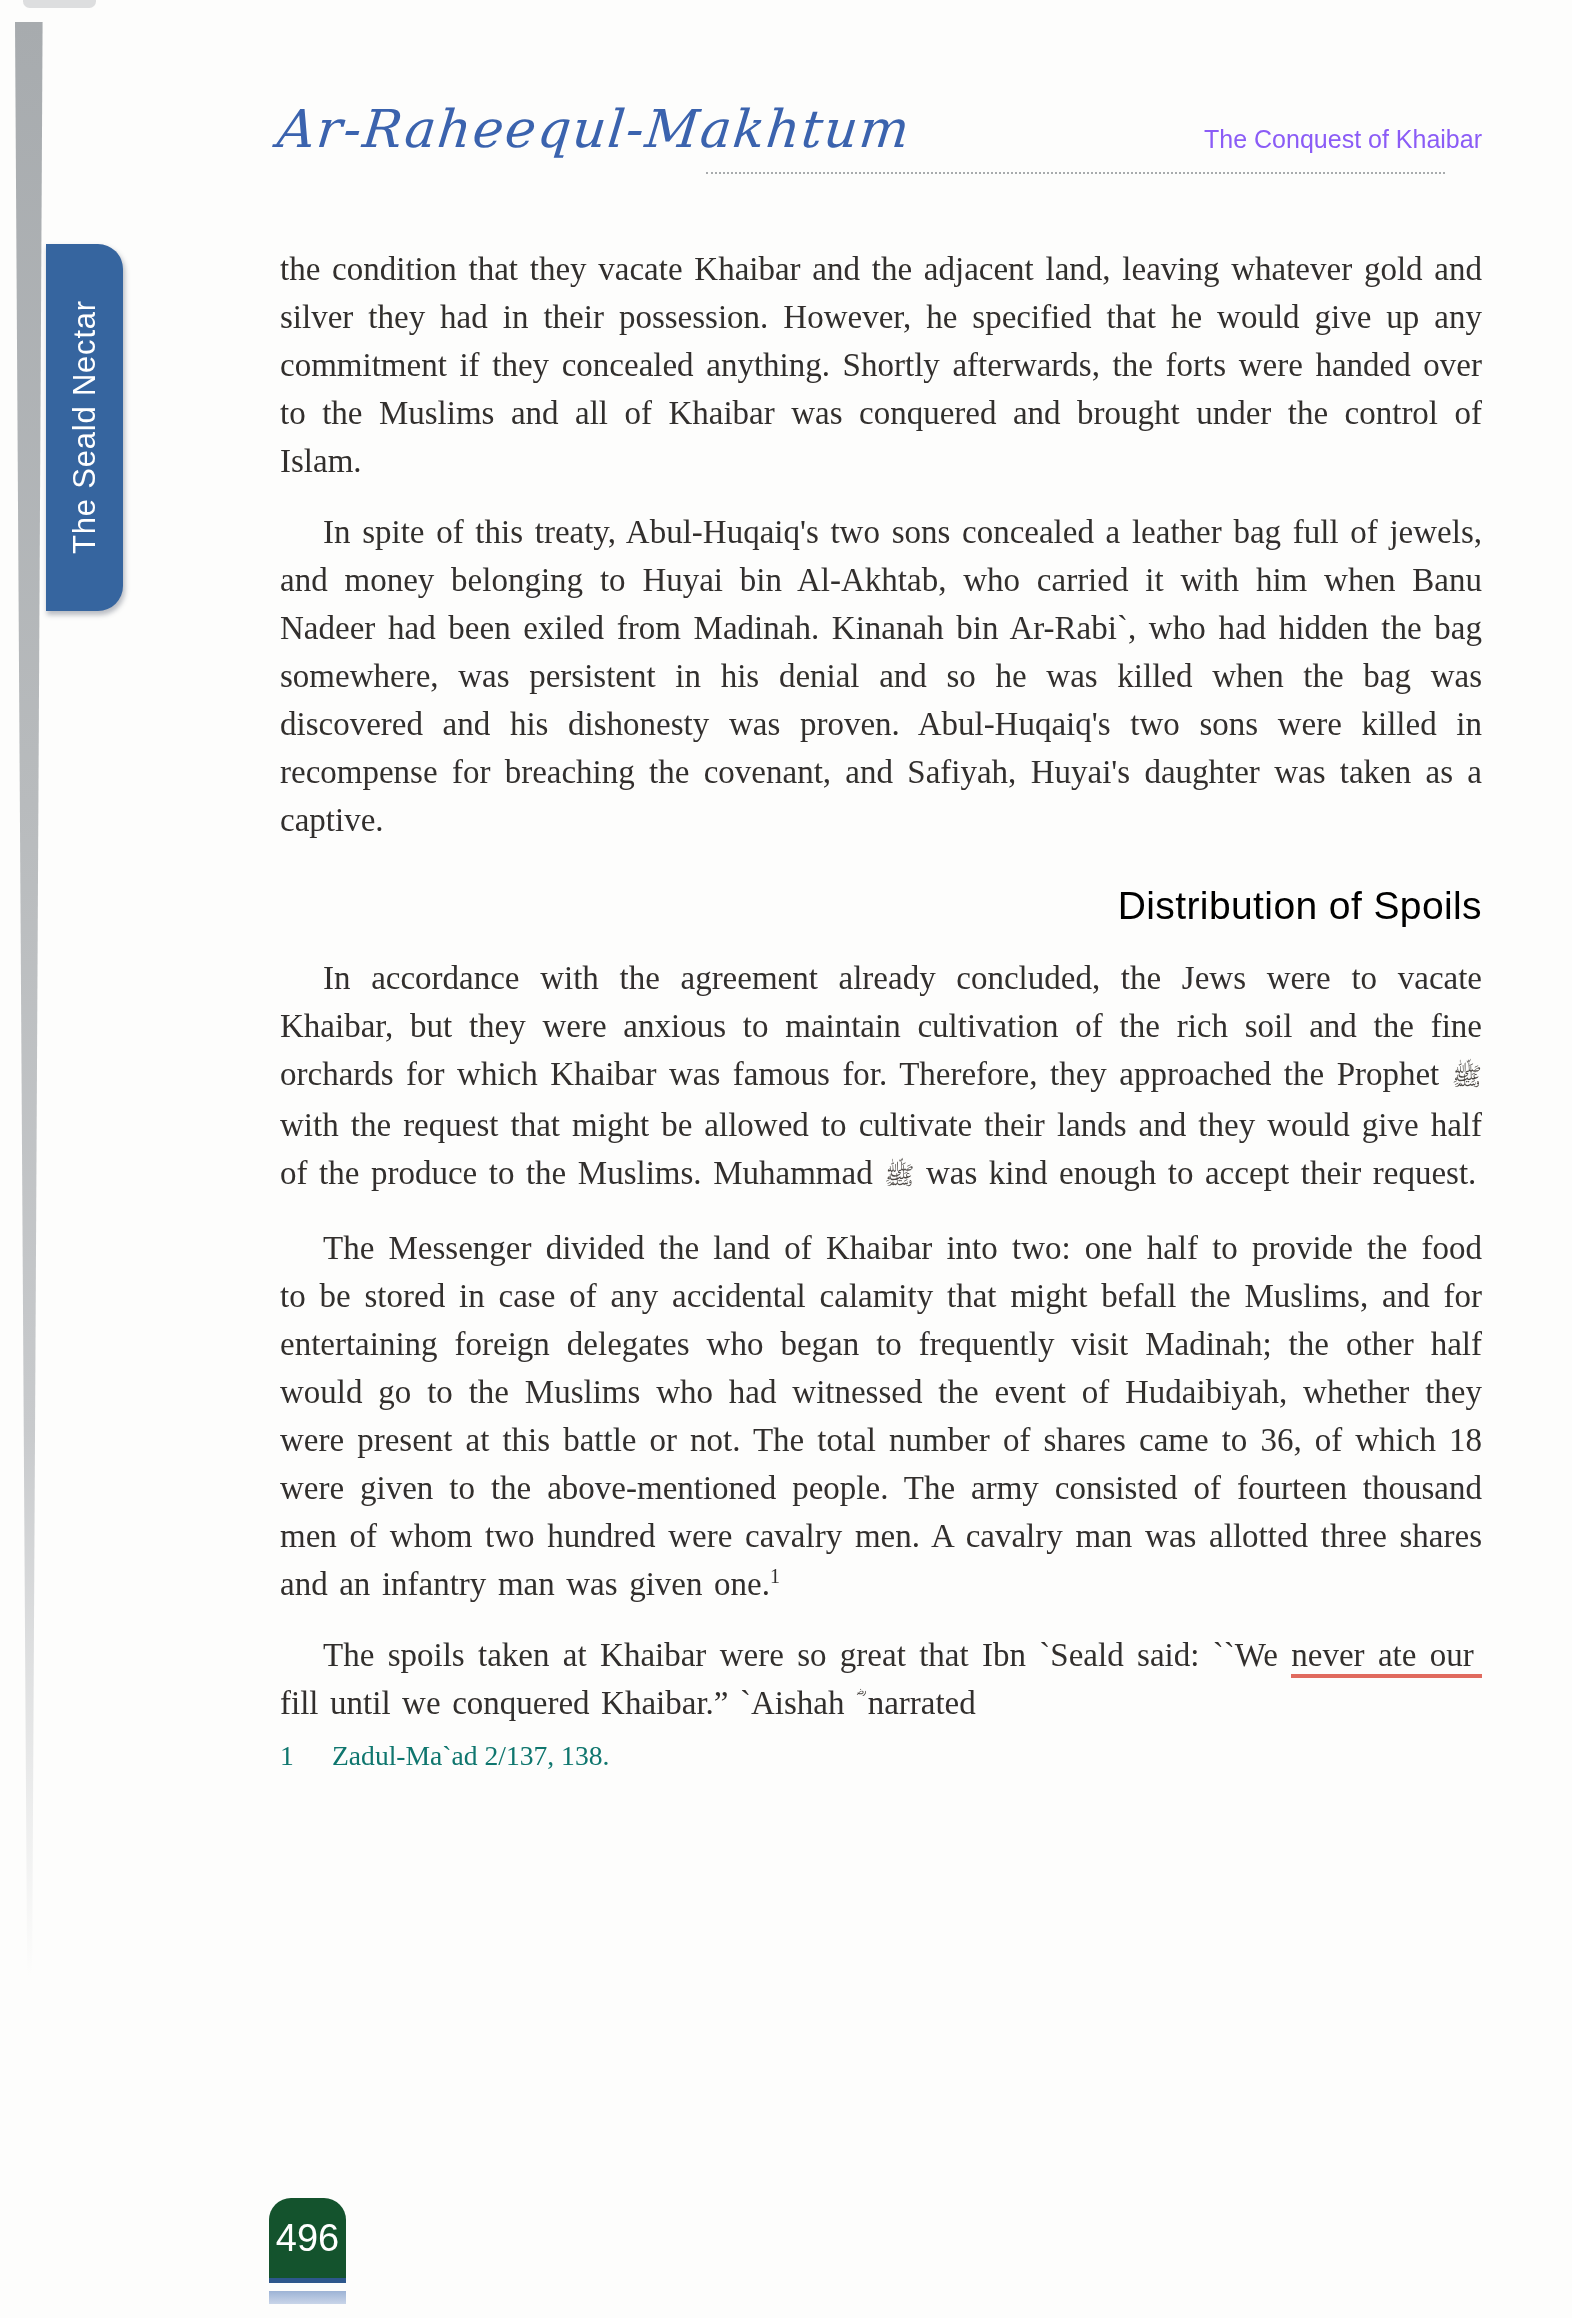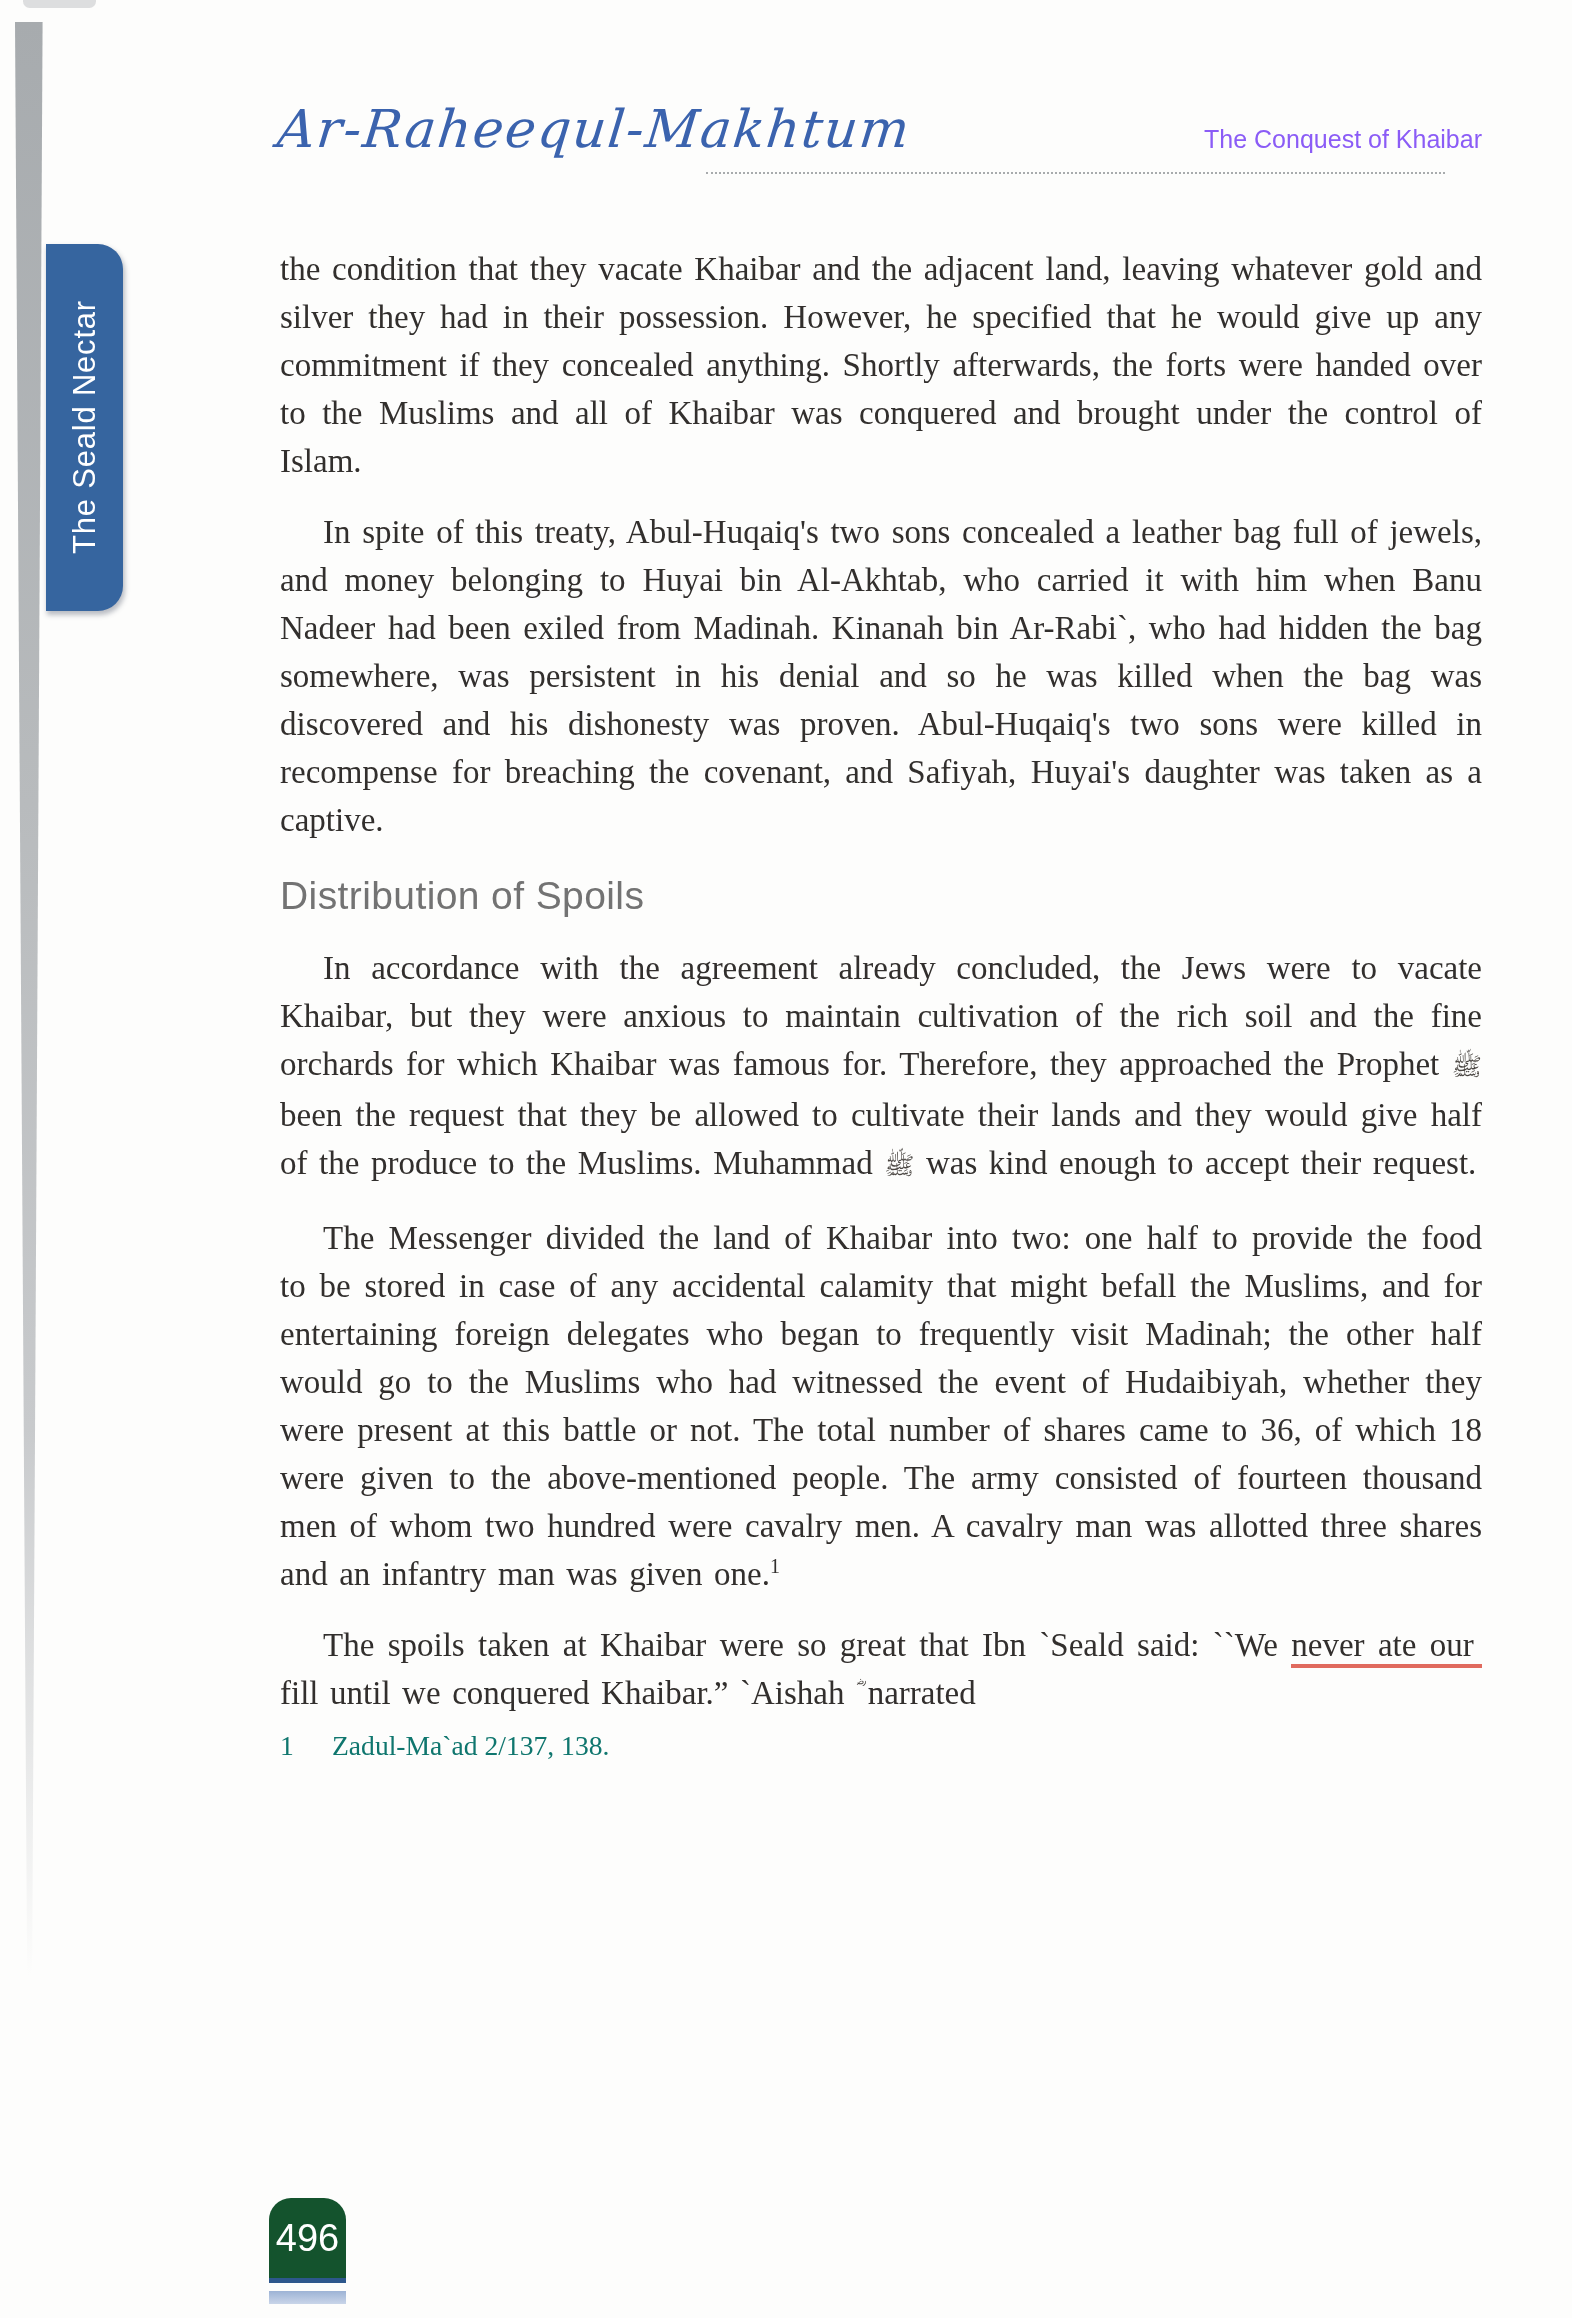--- a/index.html
+++ b/index.html
@@ -50,22 +50,22 @@
   
   .content{
     position:absolute;left:280px;top:245px;width:1202px;
     color:#322f2d;font-size:33px;line-height:48px;
     text-align:justify;
   }
   .content p{margin:0 0 23.4px 0;word-spacing:3.3px;}
   .content p.indent{text-indent:43px;}
   h2.section{
     font-family:"Liberation Sans", sans-serif;
-    font-size:39px;font-weight:500;color:#737373;
-    margin:30px 0 25px 0;line-height:1.15;text-align:left;
+    font-size:39px;font-weight:500;color:#000000;
+    margin:40px 0 25px 0;line-height:1.15;text-align:right;
     letter-spacing:0.4px;
   }
   .pbuh{font-family:"DejaVu Sans", sans-serif;font-size:25px;color:#4a4642;}
   .rta{font-family:"DejaVu Sans", sans-serif;font-size:28px;color:#4a4642;}
   sup.fn{font-size:20px;line-height:0;vertical-align:super;}
   .red-underline{
     border-bottom:4.2px solid #e06a5e;
     padding-bottom:1px;padding-right:8.3px;
   }
   
@@ -106,21 +106,21 @@
   <div class="content">
 
     <p><span>the condition that they vacate Khaibar and the adjacent land, leaving whatever gold and silver they had in their possession. However, he specified that he would give up any commitment if they concealed anything. Shortly afterwards, the forts were handed over to the Muslims and all of Khaibar was conquered and brought under the control of Islam.</span></p>
 
     <p class="indent"><span>In spite of this treaty, Abul-Huqaiq's two sons concealed a leather bag full of jewels, and money belonging to Huyai bin Al-Akhtab, who carried it with him when Banu Nadeer had been exiled from Madinah. Kinanah bin Ar-Rabi`, who had hidden the bag somewhere, was persistent in his denial and so he was killed when the bag was discovered and his dishonesty was proven. Abul-Huqaiq's two sons were killed in recompense for breaching the covenant, and Safiyah, Huyai's daughter was taken as a captive.</span></p>
 
     <h2 class="section">Distribution of Spoils</h2>
 
     <p class="indent"><span>In accordance with the agreement already concluded, the Jews were to vacate Khaibar, but they were anxious to maintain cultivation of the rich soil and the fine orchards for which Khaibar was famous for. Therefore, they approached the Prophet</span>
       <span class="pbuh">ﷺ</span>
-      <span>been the request that they be allowed to cultivate their lands and they would give half of the produce to the Muslims. Muhammad</span>
+      <span>with the request that might be allowed to cultivate their lands and they would give half of the produce to the Muslims. Muhammad</span>
       <span class="pbuh">ﷺ</span>
       <span>was kind enough to accept their request.</span></p>
 
     <p class="indent"><span>The Messenger divided the land of Khaibar into two: one half to provide the food to be stored in case of any accidental calamity that might befall the Muslims, and for entertaining foreign delegates who began to frequently visit Madinah; the other half would go to the Muslims who had witnessed the event of Hudaibiyah, whether they were present at this battle or not. The total number of shares came to 36, of which 18 were given to the above-mentioned people. The army consisted of fourteen thousand men of whom two hundred were cavalry men. A cavalry man was allotted three shares and an infantry man was given one.</span><sup class="fn">1</sup></p>
 
     <p class="indent" style="margin-bottom:8.3px;"><span>The spoils taken at Khaibar were so great that Ibn `Seald said: ``We</span>
       <span class="red-underline">never ate our</span>
       <span>fill until we conquered Khaibar.” `Aishah</span>
       <span class="rta">ؓ</span>
       <span>narrated</span></p>

